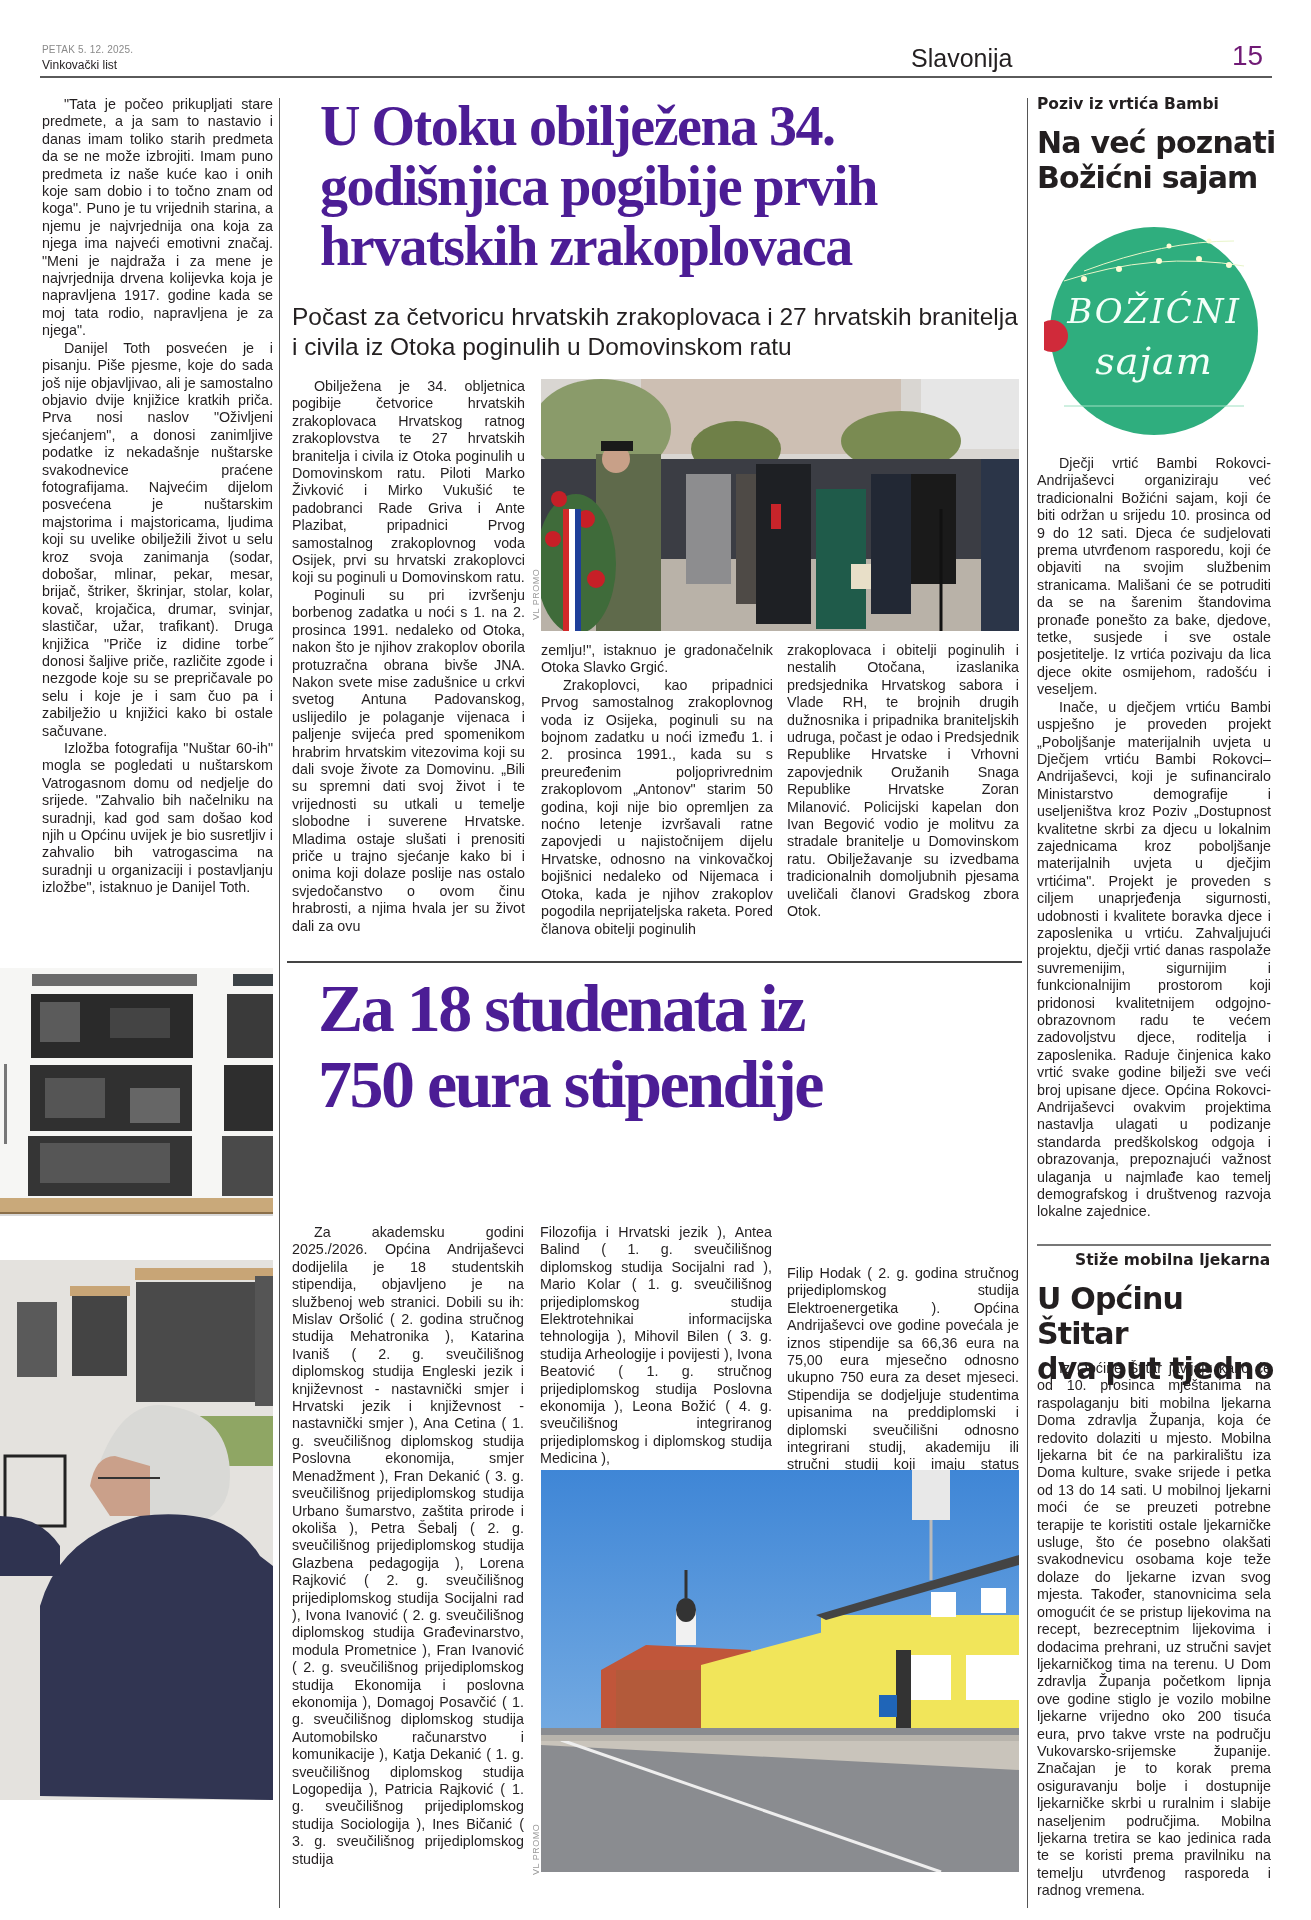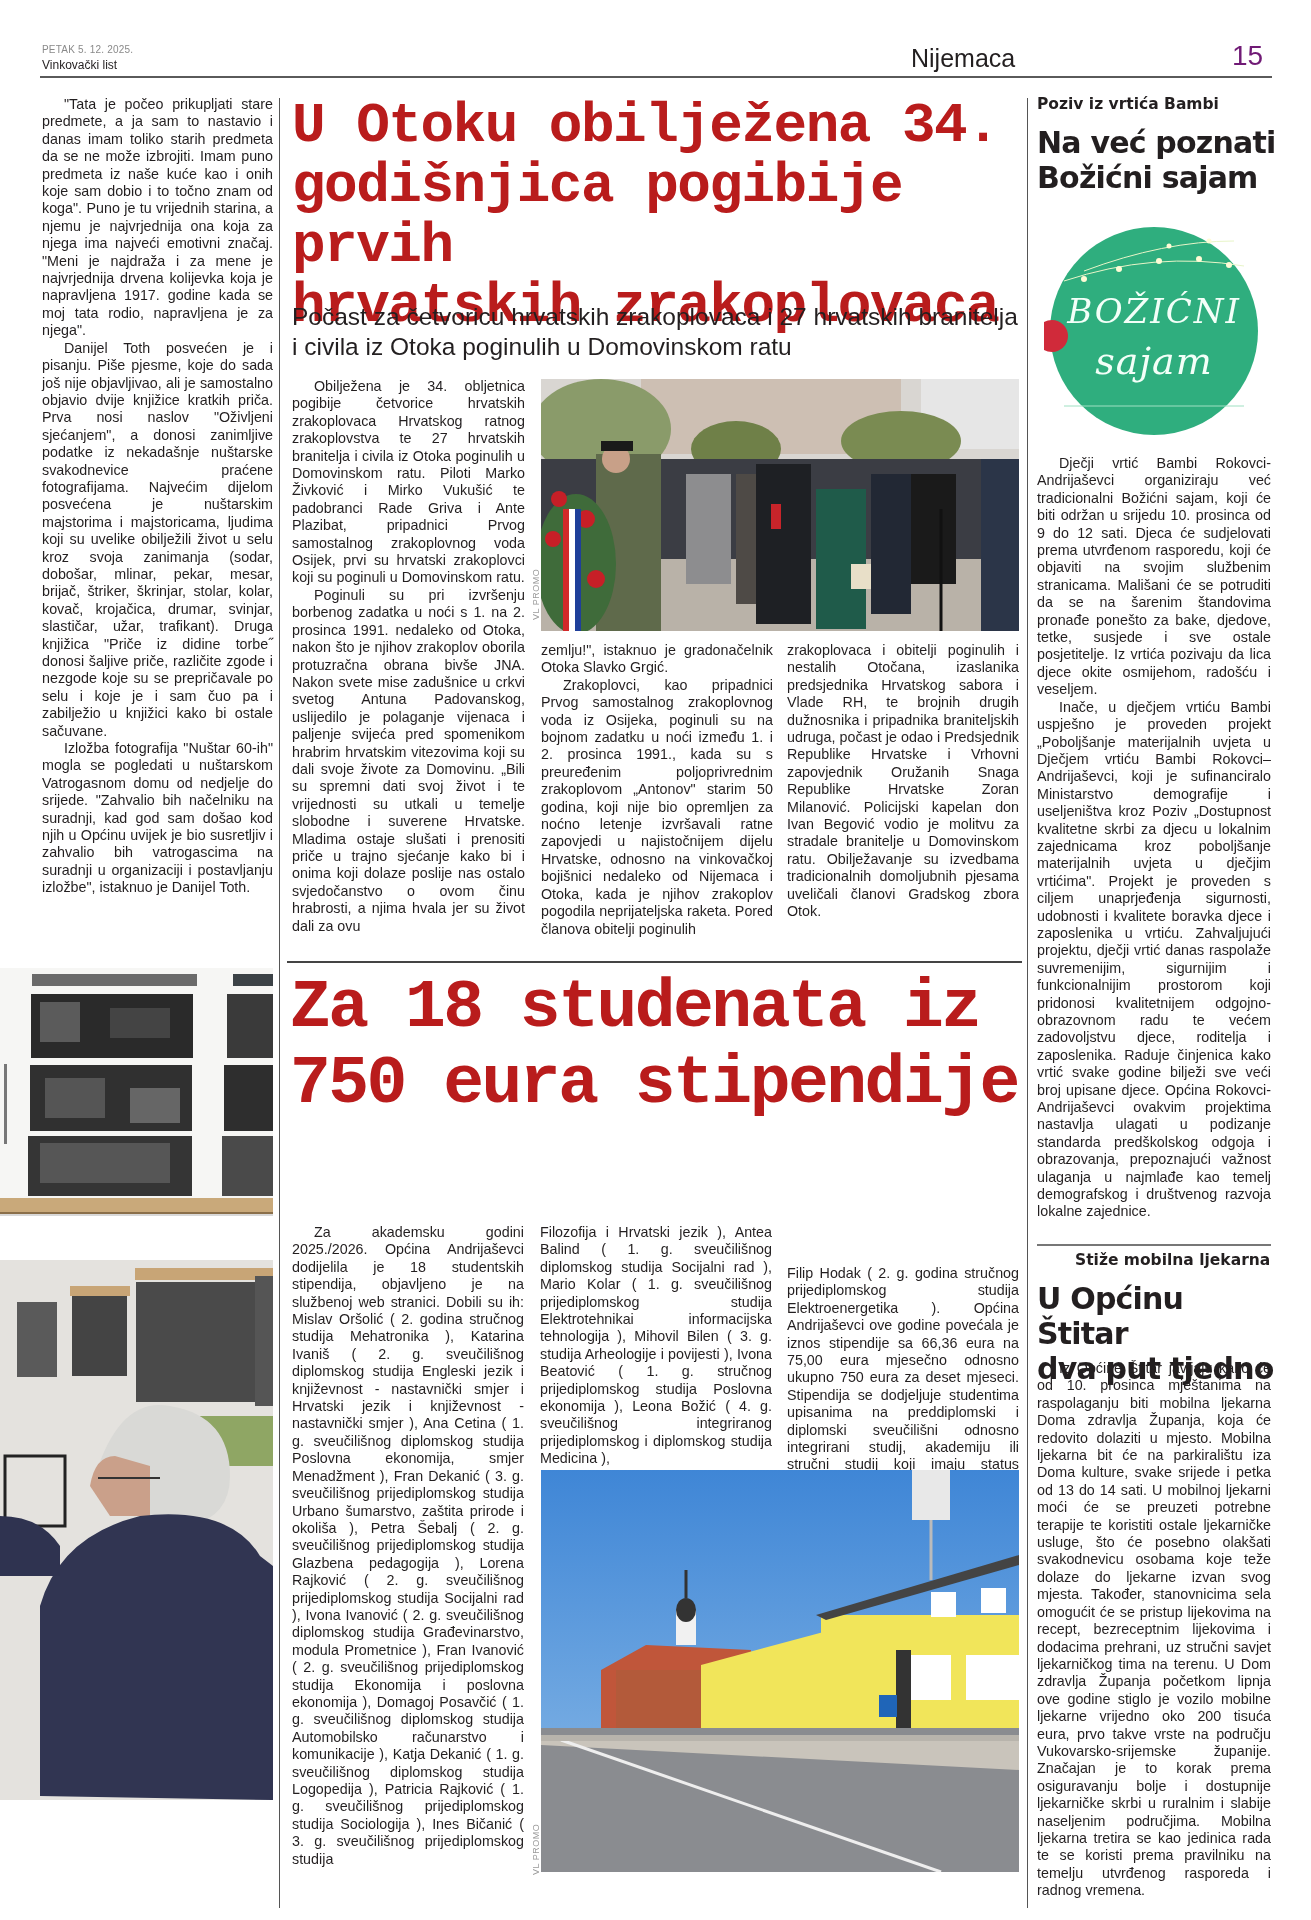--- a/index.html
+++ b/index.html
@@ -13,35 +13,35 @@
   .hdr-page { left:1232px; top:40px; font-size:28px; color:#701a75; font-family:"Liberation Sans", sans-serif; font-weight:300; }
   .hdr-rule { left:40px; top:76px; width:1232px; height:2px; background:#5a5a5a; }
 
   .vrule { width:1px; background:#555; }
   .hrule { height:2px; background:#444; }
 
   .body-text { font-family:"Liberation Sans", sans-serif; font-size:14.3px; line-height:17.4px; text-align:justify; hyphens:auto; color:#231f20; }
   .body-text p { margin:0; text-indent:22px; }
   .body-text p.noindent { text-indent:0; }
 
-  .headline { font-family:Liberation Mono, monospace; font-weight:bold; color:#b91c1c; letter-spacing:-1.5px; }
+  .headline { font-family:Liberation Serif, serif; font-weight:bold; color:#4c1d95; letter-spacing:-1.5px;margin-left:28px; }
   .subhead { font-family:"Liberation Sans", sans-serif; color:#231f20; }
 
   .photo { overflow:hidden; }
   .credit { font-family:"Liberation Sans", sans-serif; font-size:9px; color:#9a9a9a; transform:rotate(-90deg); transform-origin:left top; white-space:nowrap; letter-spacing:0.5px; }
 
   .kicker { font-family:"DejaVu Sans", sans-serif; font-weight:bold; font-size:15.5px; color:#231f20; }
   .side-head { font-family:"DejaVu Sans", sans-serif; font-weight:bold; font-size:30px; line-height:35px; color:#231f20; letter-spacing:-0.8px; }
 </style>
 </head>
 <body>
 
 <div class="abs hdr-date">PETAK 5. 12. 2025.</div>
 <div class="abs hdr-paper">Vinkovački list</div>
-<div class="abs hdr-section">Nijemaca</div>
+<div class="abs hdr-section">Slavonija</div>
 <div class="abs hdr-page">15</div>
 <div class="abs hdr-rule"></div>
 
 <div class="abs vrule" style="left:279px; top:98px; height:1810px;"></div>
 <div class="abs vrule" style="left:1027px; top:98px; height:1810px;"></div>
 
 <div class="abs body-text" style="left:42px; top:96px; width:231px;">
   <p>"Tata je počeo prikupljati stare predmete, a ja sam to nastavio i danas imam toliko starih predmeta da se ne može izbrojiti. Imam puno predmeta iz naše kuće kao i onih koje sam dobio i to točno znam od koga". Puno je tu vrijednih starina, a njemu je najvrjednija ona koja za njega ima najveći emotivni značaj. "Meni je najdraža i za mene je najvrjednija drvena kolijevka koja je napravljena 1917. godine kada se moj tata rodio, napravljena je za njega".</p>
   <p>Danijel Toth posvećen je i pisanju. Piše pjesme, koje do sada još nije objavljivao, ali je samostalno objavio dvije knjižice kratkih priča. Prva nosi naslov "Oživljeni sjećanjem", a donosi zanimljive podatke iz nekadašnje nuštarske svakodnevice praćene fotografijama. Najvećim dijelom posvećena je nuštarskim majstorima i majstoricama, ljudima koji su uvelike obilježili život u selu kroz svoja zanimanja (sodar, dobošar, mlinar, pekar, mesar, brijač, štriker, škrinjar, stolar, kolar, kovač, krojačica, drumar, svinjar, slastičar, užar, trafikant). Druga knjižica "Priče iz didine torbe˝ donosi šaljive priče, različite zgode i nezgode koje su se prepričavale po selu i koje je i sam čuo pa i zabilježio u knjižici kako bi ostale sačuvane.</p>
   <p>Izložba fotografija "Nuštar 60-ih" mogla se pogledati u nuštarskom Vatrogasnom domu od nedjelje do srijede. "Zahvalio bih načelniku na suradnji, kad god sam došao kod njih u Općinu uvijek je bio susretljiv i zahvalio bih vatrogascima na suradnji u organizaciji i postavljanju izložbe", istaknuo je Danijel Toth.</p>

